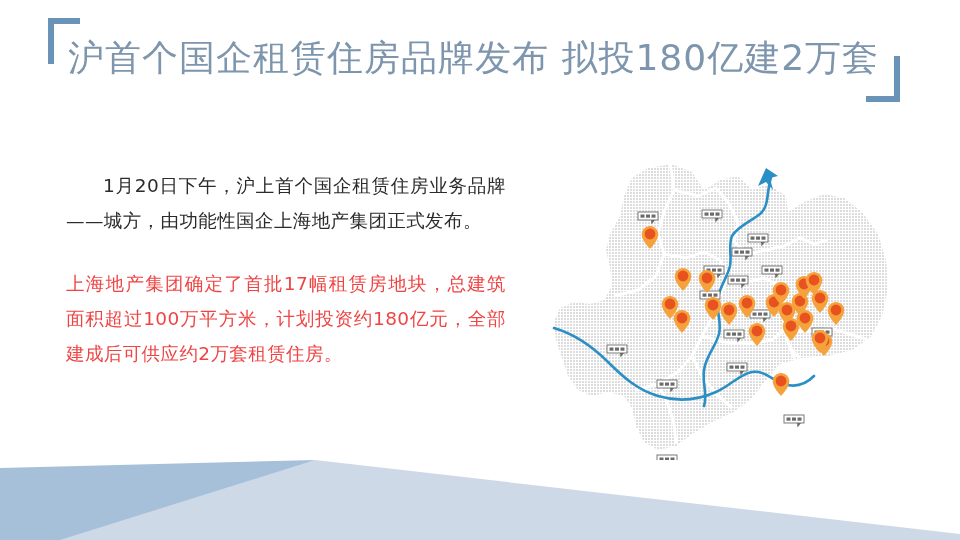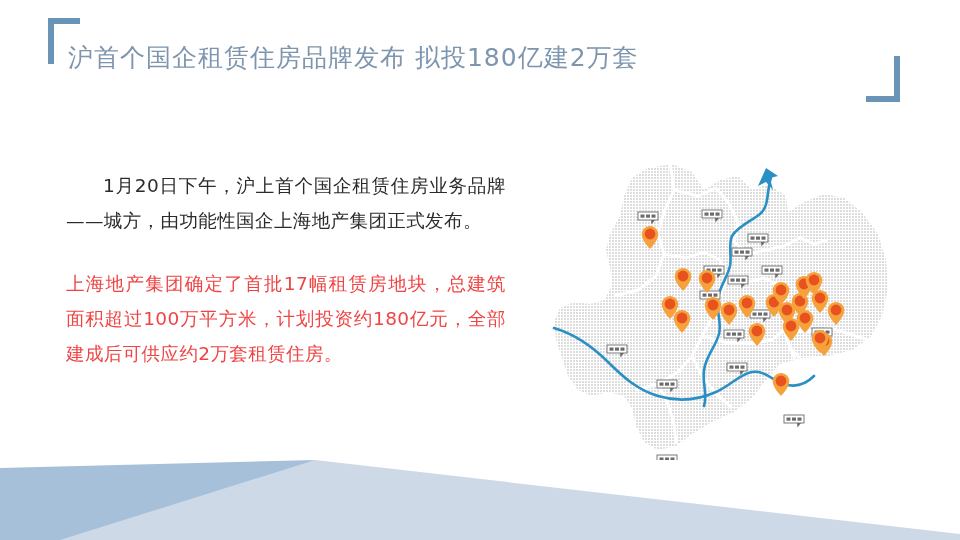--- a/index.html
+++ b/index.html
@@ -18,21 +18,21 @@
   
   #title-band {
     position: absolute;
     left: 0; top: 0;
     width: 960px; height: 120px;
   }
   #title-text {
     position: absolute;
     left: 68px;
     top: 36px;
-    font-size: 25px;
+    font-size: 36px;
     line-height: 44px;
     letter-spacing: 1px;
     color: #7d95ad;
     white-space: nowrap;
     font-weight: 400;
     font-family: "DejaVu Sans", "Liberation Sans", sans-serif;
   }
   .bracket {
     position: absolute;
   }

